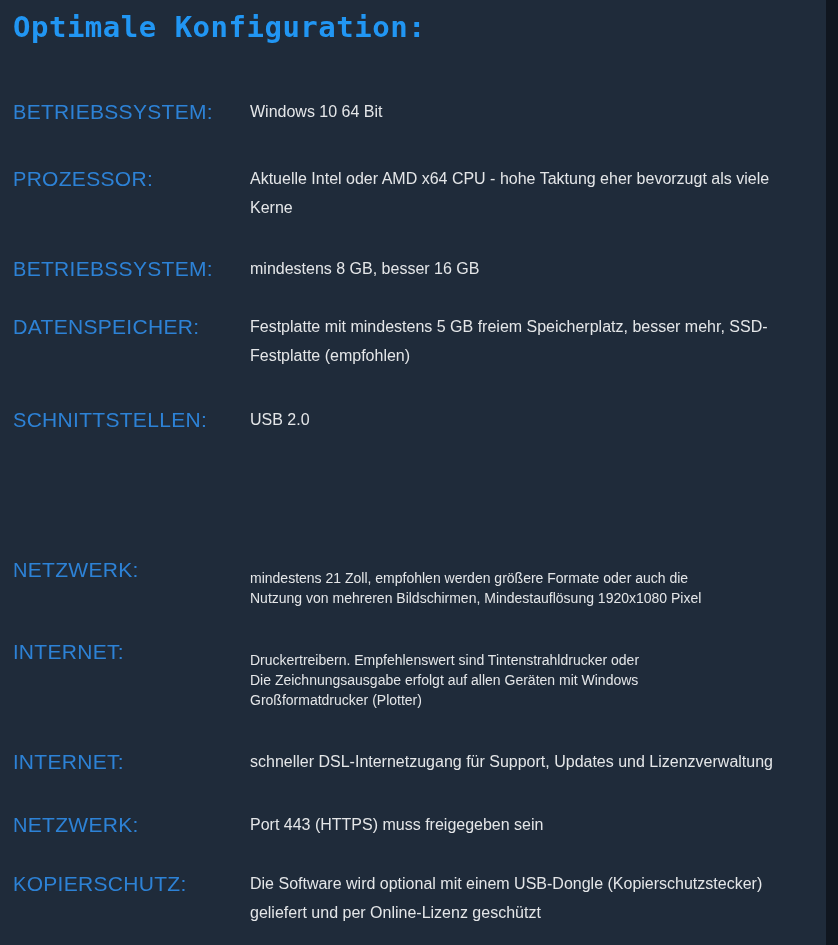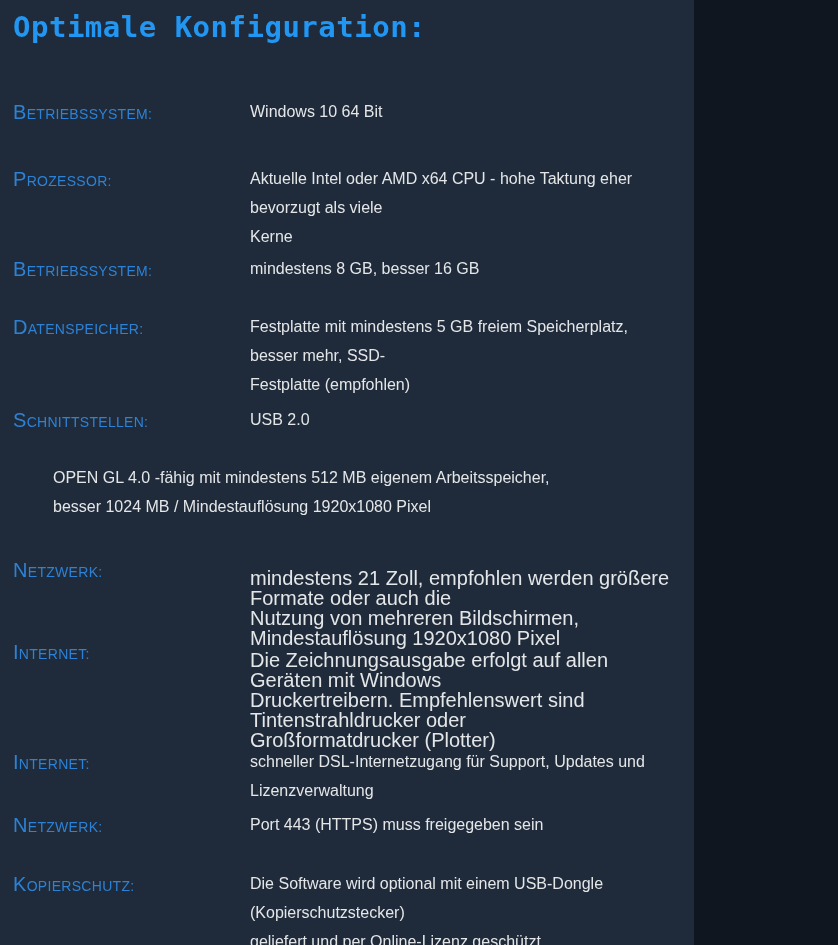--- a/index.html
+++ b/index.html
@@ -5,21 +5,21 @@
   :root {
     --background: #1f2b3a;
     --heading: #2196f3;
     --label: #2d82d6;
     --value: #e4e6e8;
   }
   * { margin: 0; padding: 0; box-sizing: border-box; }
   html, body { background: #10161f; }
   .page {
     position: relative;
-    width: 694px;
+    width: 826px;
     height: 945px;
     background: var(--background);
     font-family: "Liberation Sans", sans-serif;
     overflow: hidden;
   }
   .page-title {
     position: absolute;
     left: 13px;
     top: 10px;
     font-family: "DejaVu Sans Mono", monospace;
@@ -32,40 +32,40 @@
   .spec-row {
     position: absolute;
     left: 13px;
     right: 20px;
     display: flex;
     align-items: flex-start;
   }
   .spec-label {
     flex: 0 0 197px;
     width: 197px;
-    font-size: 14px;
+    font-size: 21px;
     line-height: 20px;
     letter-spacing: 0.3px;
     color: var(--label);
     white-space: nowrap;
   }
   .spec-label::first-letter {
     font-size: 20px;
   }
   .spec-value {
     width: 600px;
     color: var(--value);
     font-size: 16px;
     line-height: 29px;
     margin-top: -5px;
     font-weight: 400;
     margin-left: 40px;
   }
   .spec-row.tight .spec-value {
-    font-size: 20px;
+    font-size: 14px;
     line-height: 20px;
     margin-top: 8px;
   }
   .value-line { display: block; }
 </style>
 </head>
 <body>
 
 <div class="page">
 
@@ -102,39 +102,35 @@
   </div>
 
   <div class="spec-row" style="top:410px">
     <div class="spec-label">SCHNITTSTELLEN:</div>
     <div class="spec-value">
       <span class="value-line">USB 2.0</span>
     </div>
   </div>
 
   <div class="spec-row" style="top:468px">
-    <div class="spec-value">
-      <span class="value-line">OPEN GL 4.0 -fähig mit mindestens 512 MB eigenem Arbeitsspeicher,</span>
-      <span class="value-line">besser 1024 MB / Mindestauflösung 1920x1080 Pixel</span>
-    </div>
   </div>
 
   <div class="spec-row tight" style="top:560px">
     <div class="spec-label">NETZWERK:</div>
     <div class="spec-value">
       <span class="value-line">mindestens 21 Zoll, empfohlen werden größere Formate oder auch die</span>
       <span class="value-line">Nutzung von mehreren Bildschirmen, Mindestauflösung 1920x1080 Pixel</span>
     </div>
   </div>
 
   <div class="spec-row tight" style="top:642px">
     <div class="spec-label">INTERNET:</div>
     <div class="spec-value">
+      <span class="value-line">Druckertreibern. Empfehlenswert sind Tintenstrahldrucker oder</span>
       <span class="value-line">Die Zeichnungsausgabe erfolgt auf allen Geräten mit Windows</span>
-      <span class="value-line">Druckertreibern. Empfehlenswert sind Tintenstrahldrucker oder</span>
       <span class="value-line">Großformatdrucker (Plotter)</span>
     </div>
   </div>
 
   <div class="spec-row" style="top:752px">
     <div class="spec-label">INTERNET:</div>
     <div class="spec-value">
       <span class="value-line">schneller DSL-Internetzugang für Support, Updates und Lizenzverwaltung</span>
     </div>
   </div>

